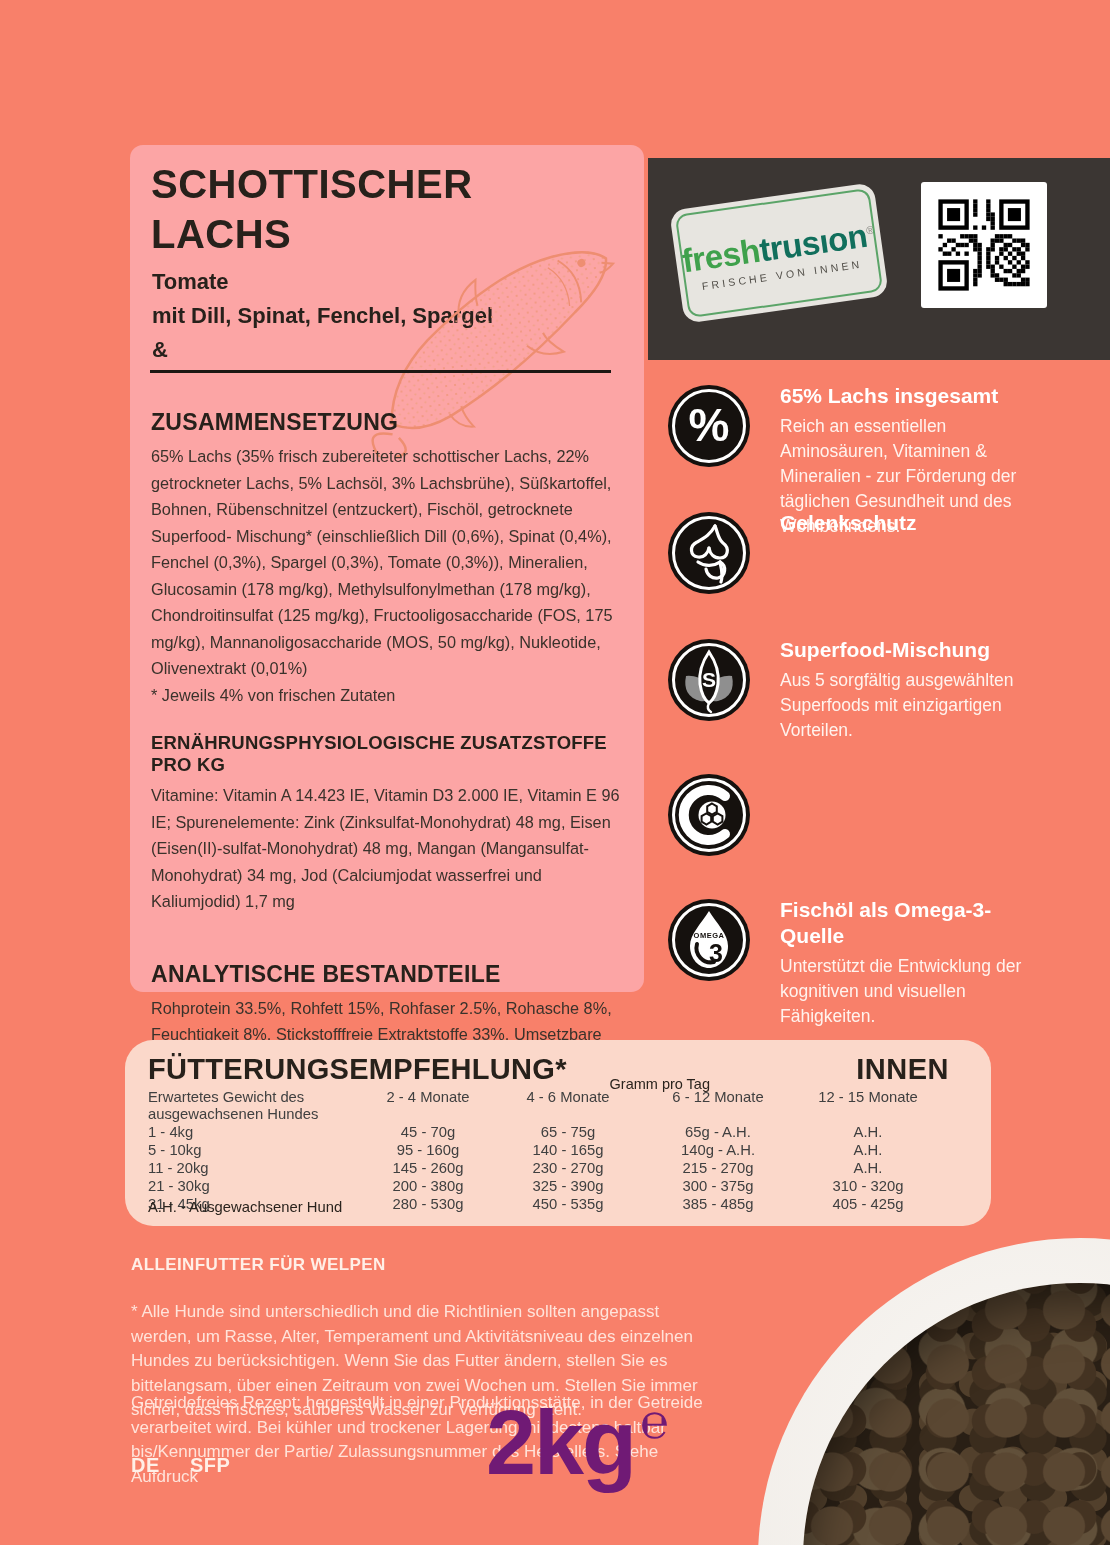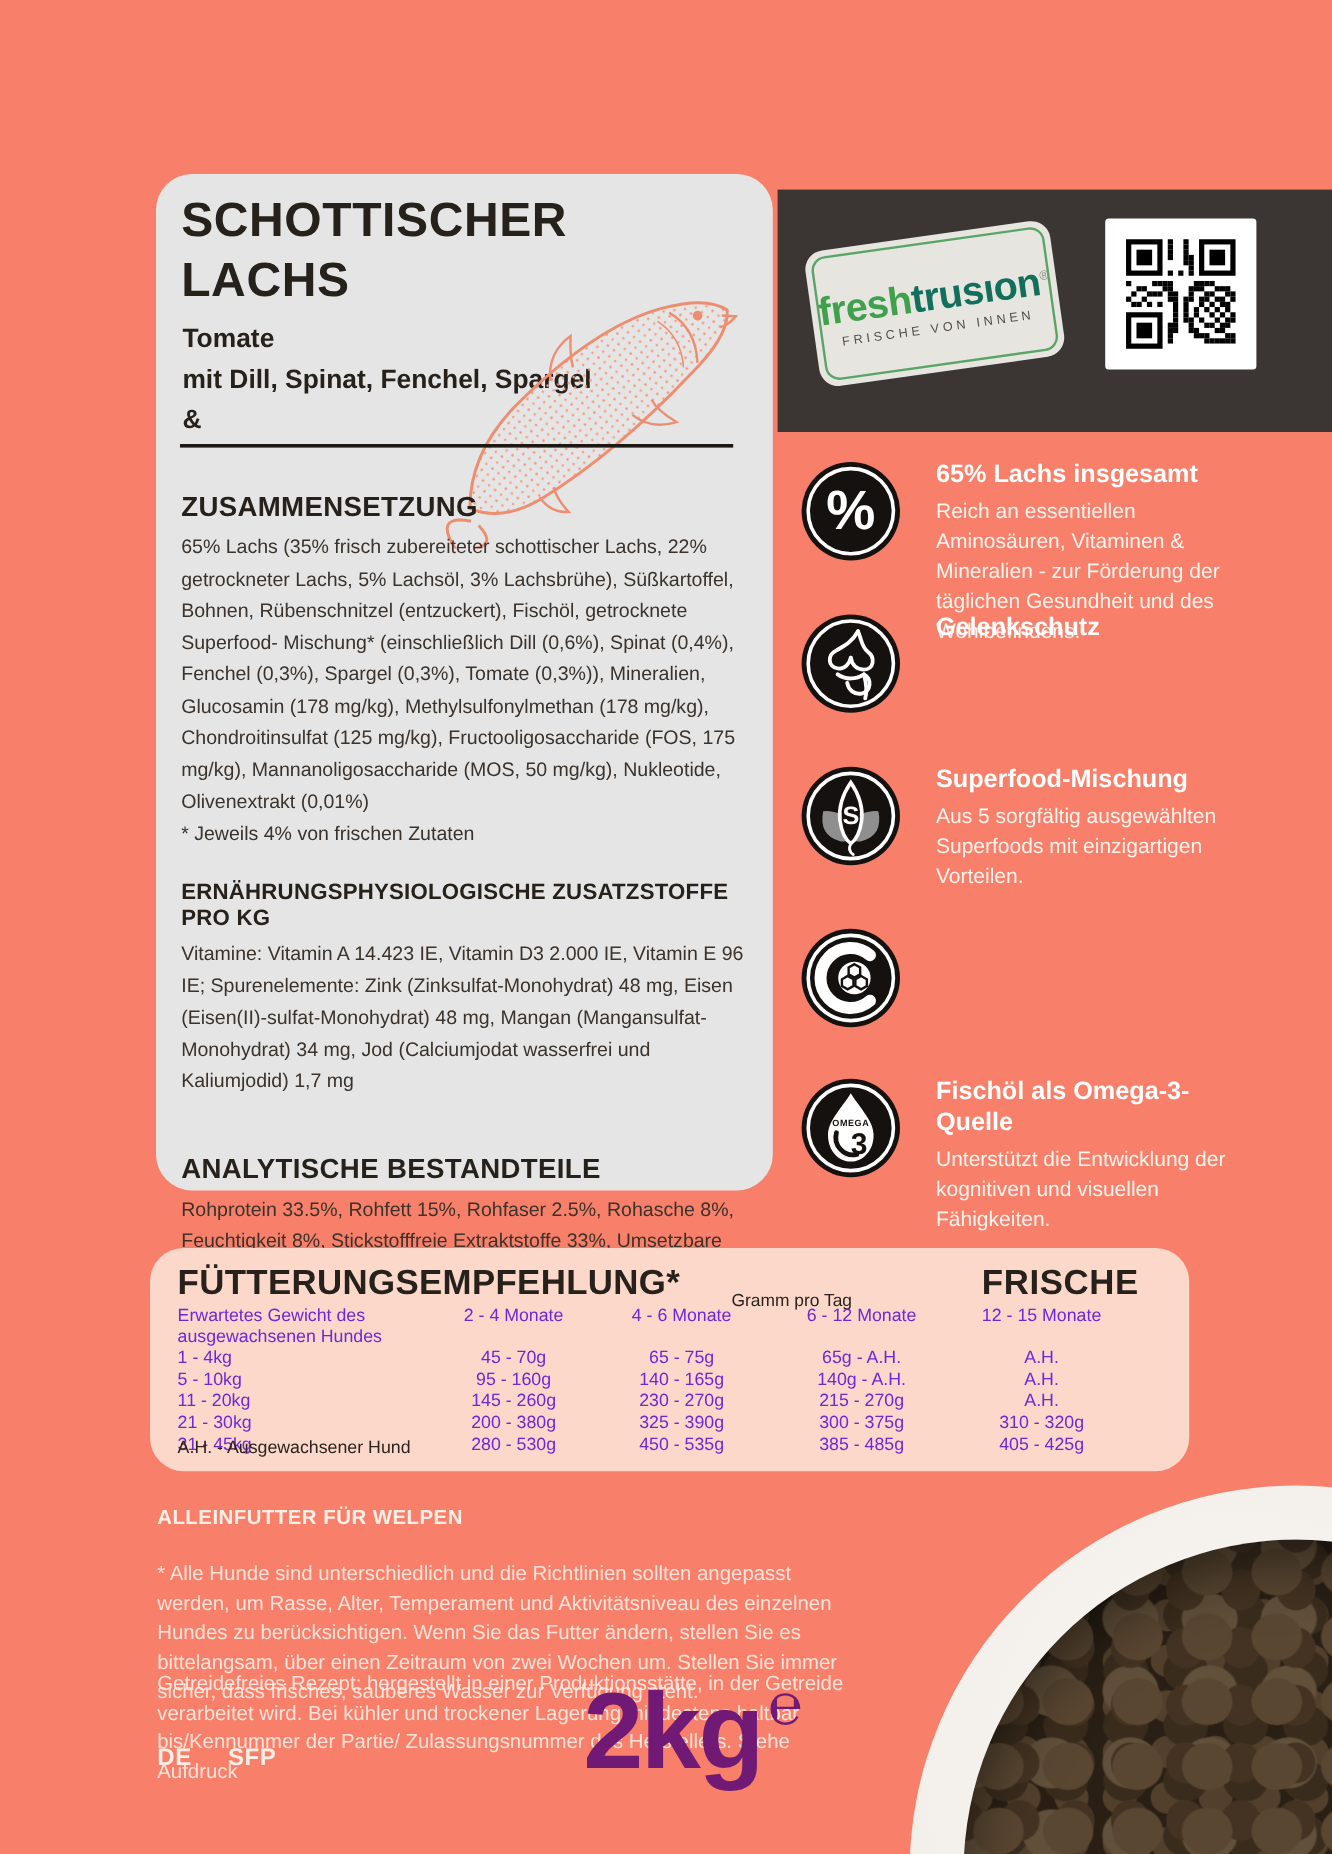--- a/index.html
+++ b/index.html
@@ -4,21 +4,21 @@
 <style>
   html,body{margin:0;padding:0;}
   body{
     width:1110px;height:1545px;position:relative;overflow:hidden;
     background:#F8806A;
     font-family:"Liberation Sans",sans-serif;
     -webkit-font-smoothing:antialiased;
   }
   
   .main-card{position:absolute;left:130px;top:145px;width:514px;height:847px;
-    background:#e5e5e5;border-radius:30px;color:#2A231D;}
+    background:#fca5a5;border-radius:13px;color:#2A231D;}
   .title{position:absolute;left:21px;top:14px;font-weight:700;font-size:40px;line-height:50px;letter-spacing:.5px;color:#27211B;}
   .subtitle{position:absolute;left:22px;top:120px;font-weight:700;font-size:22px;line-height:34px;color:#27211B;width:360px;}
   .fish{position:absolute;right:2px;top:72px;}
   .divider{position:absolute;left:20px;top:225px;width:461px;height:3px;background:#1D1813;}
   .sections{position:absolute;left:21px;top:264px;width:472px;}
   .h-big{font-weight:700;font-size:23px;letter-spacing:.3px;margin:0 0 7px 0;color:#27211B;}
   .h-small{font-weight:700;font-size:18.5px;letter-spacing:.2px;margin:24px 0 6px 0;color:#27211B;}
   .body-txt{font-size:16.3px;line-height:26.5px;margin:0;color:#3A322B;}
   .footnote{font-size:16.3px;line-height:26.5px;color:#3A322B;}
   .gap-analytical{margin-top:46px;}
@@ -45,21 +45,21 @@
   .ftitle.small{font-size:17.5px;}
   .fbody{font-size:17.5px;line-height:25px;color:rgba(255,248,244,.96);margin:0;}
   
   .feeding-card{position:absolute;left:125px;top:1040px;width:866px;height:186px;
     background:#FBD8CA;border-radius:28px;color:#2A231D;}
   .feed-title{position:absolute;left:23px;top:13px;font-weight:700;font-size:29px;letter-spacing:.3px;color:#27211B;}
   .feed-unit{position:absolute;left:445px;top:36px;width:140px;text-align:right;font-size:14.5px;}
   .feed-welpen{position:absolute;right:42px;top:13px;font-weight:700;font-size:29px;letter-spacing:.5px;color:#27211B;}
   .ftable{position:absolute;left:23px;top:49px;display:grid;
     grid-template-columns:225px 110px 170px 130px 170px;row-gap:1.5px;
-    font-size:14.8px;line-height:16.5px;color:#6d28d9;}
+    font-size:14.8px;line-height:16.5px;color:#404040;}
   .ftable .c{text-align:center;}
   .feed-legend{position:absolute;left:23px;top:159px;font-size:14.8px;color:#2A231D;}
   
   .footer-head{position:absolute;left:131px;top:1255px;font-weight:700;font-size:17px;letter-spacing:.4px;color:#FFEFE7;}
   .footer-p{position:absolute;left:131px;width:588px;font-size:17px;line-height:24.5px;color:rgba(255,236,228,.92);}
   .fp1{top:1283px;}
   .fp2{top:1374px;}
   .lang{position:absolute;top:1454px;font-weight:700;font-size:20px;color:#FFEFE7;letter-spacing:.5px;}
   .lang.de{left:131px}.lang.sfp{left:190px}
   .weight{position:absolute;left:486px;top:1398px;color:#701a75;font-weight:700;font-size:90px;line-height:90px;letter-spacing:-2px;}
@@ -321,21 +321,21 @@
   </div>
   <div class="ftext">
     <p class="ftitle">Fischöl als Omega-3-Quelle</p>
     <p class="fbody">Unterstützt die Entwicklung der kognitiven und visuellen Fähigkeiten.</p>
   </div>
 </div>
 
 <div class="feeding-card">
   <div class="feed-title">FÜTTERUNGSEMPFEHLUNG*</div>
   <div class="feed-unit">Gramm pro Tag</div>
-  <div class="feed-welpen">FRISCHE</div>
+  <div class="feed-welpen">INNEN</div>
 
   <div class="ftable">
     <div>Erwartetes Gewicht des ausgewachsenen Hundes</div>
     <div class="c">2 - 4 Monate</div>
     <div class="c">4 - 6 Monate</div>
     <div class="c">6 - 12 Monate</div>
     <div class="c">12 - 15 Monate</div>
 
     <div>1 - 4kg</div>
     <div class="c">45 - 70g</div>

